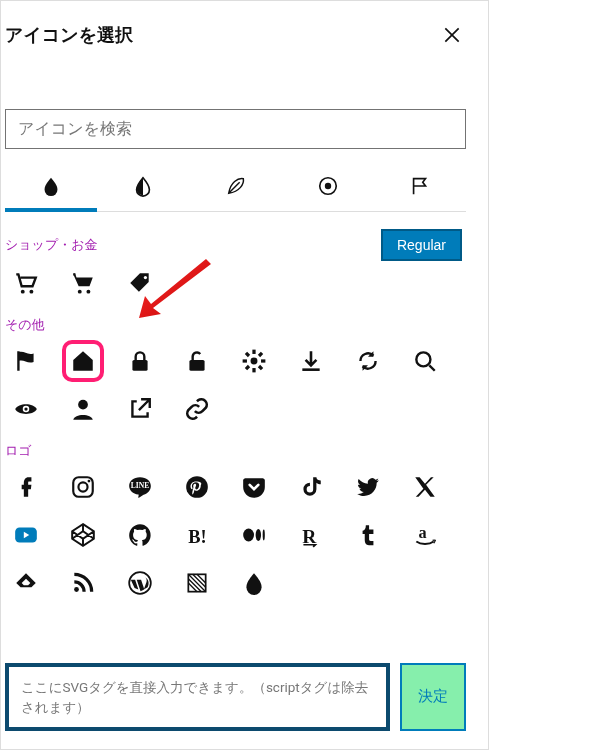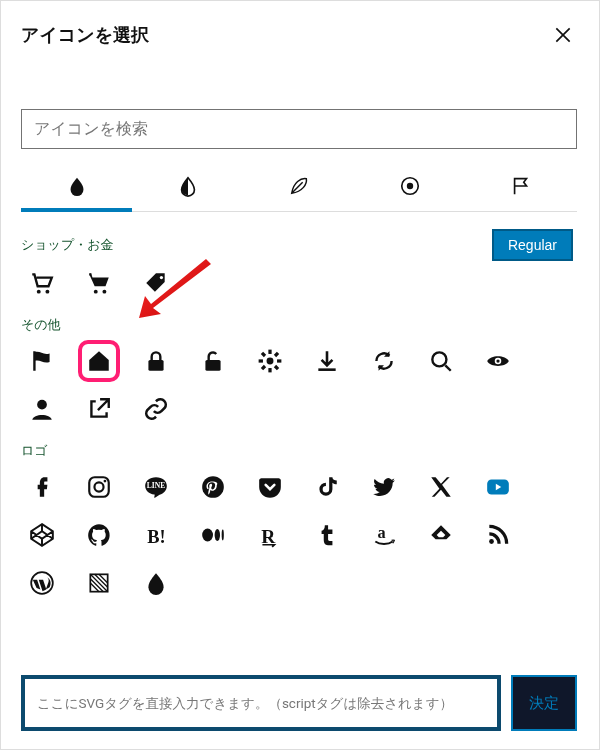--- a/index.html
+++ b/index.html
@@ -5,26 +5,26 @@
   * { box-sizing: border-box; margin: 0; padding: 0; }
   body {
     font-family: -apple-system, BlinkMacSystemFont, "Segoe UI", Roboto, "Hiragino Kaku Gothic ProN", "メイリオ", sans-serif;
     background: #fff;
     width: 600px;
     height: 750px;
     overflow: hidden;
     position: relative;
   }
   .dialog {
-    width: 600px;
+    width: 489px;
     height: 750px;
     border: 1px solid #ddd;
     display: flex;
     flex-direction: column;
-    padding: 20px 22px 18px 20px;
+    padding: 20px 22px 18px 4px;
     position: relative;
   }
   .header-row {
     display: flex;
     justify-content: space-between;
     align-items: center;
     margin-bottom: 16px;
   }
   .title {
     font-size: 18px;
@@ -83,21 +83,21 @@
   .scroll-area::-webkit-scrollbar-thumb { background: #bbb; border-radius: 2px; }
 
   .section-head-row {
     display: flex;
     justify-content: space-between;
     align-items: center;
     margin-top: 4px;
   }
   .section-label {
     font-size: 13px;
-    color: #14532d;
+    color: #a21caf;
     margin: 12px 0 6px 0;
   }
   .section-head-row .section-label { margin: 8px 0; }
   .weight-btn {
     background: #007cba;
     color: #fff;
     border: 2px solid #005a87;
     padding: 6px 14px;
     font-size: 14px;
     cursor: pointer;
@@ -153,21 +153,21 @@
     padding: 10px 12px;
     font-size: 13.5px;
     color: #777;
     line-height: 1.5;
     min-height: 56px;
     display: flex;
     align-items: center;
   }
   .confirm-btn {
     border: 2px solid #007cba;
-    background: #0f172a;
+    background: #86efac;
     color: #007cba;
     padding: 0 16px;
     font-size: 15px;
     cursor: pointer;
   }
 </style>
 </head>
 <body>
 
 <div class="dialog">

